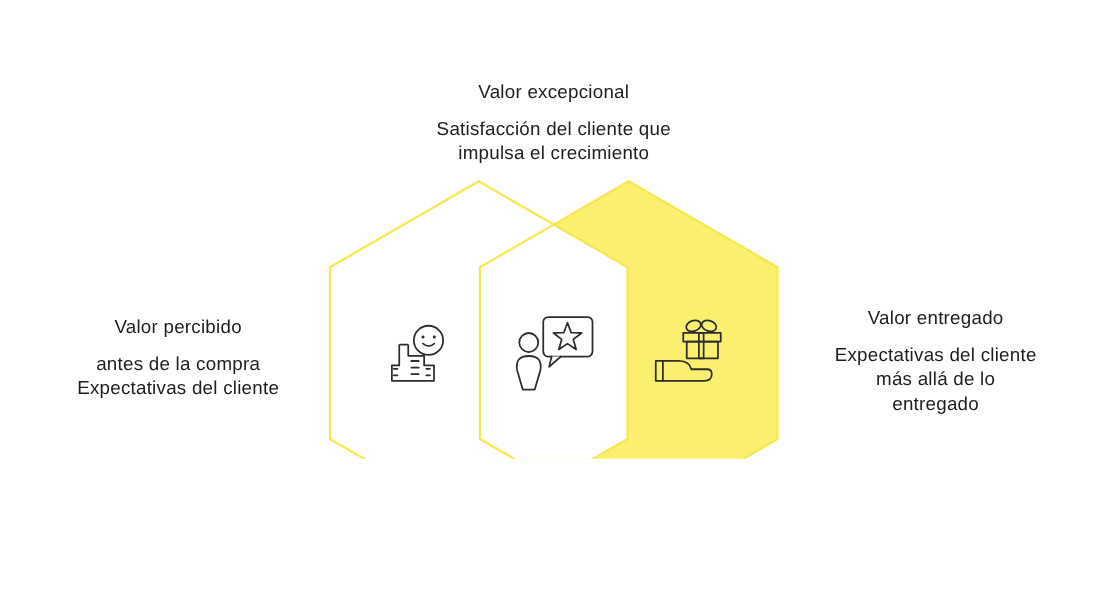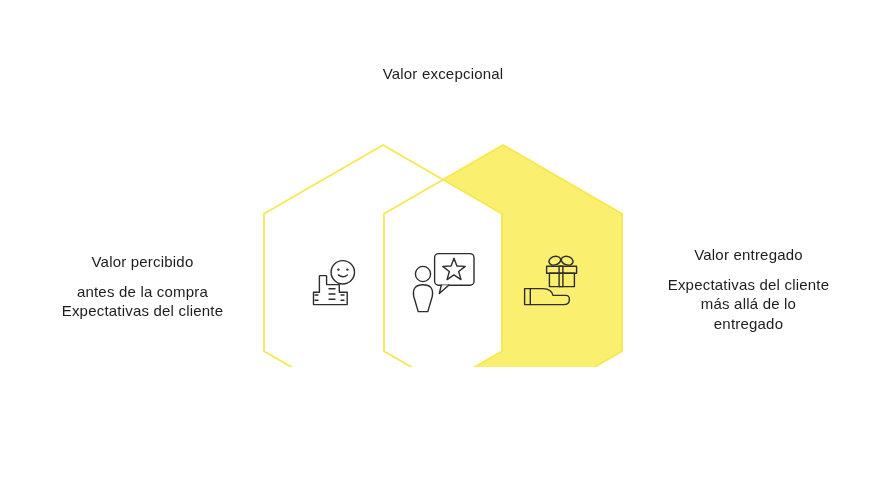--- a/index.html
+++ b/index.html
@@ -101,20 +101,22 @@
       <rect x="546.6" y="266.2" width="30" height="7"></rect>
       <rect x="549.4" y="273.2" width="25" height="13.4"></rect>
       <rect x="559.1" y="266.2" width="3.8" height="20.4"></rect>
       <path d="M524.6 288.6 H543 Q551.8 289 553 295.4 H565.8 Q569.4 295.4 569.4 299.4 Q569.4 304.6 563.4 304.6 H524.6 Z"></path>
       <line x1="530.3" y1="288.6" x2="530.3" y2="304.6"></line>
     </g>
   </svg>
 
   <div class="label label-top">
     <p class="label-title">Valor excepcional</p>
+    <p class="label-line">Satisfacción del cliente que</p>
+    <p class="label-line">impulsa el crecimiento</p>
   </div>
 
   <div class="label label-left">
     <p class="label-title">Valor percibido</p>
     <p class="label-line">antes de la compra</p>
     <p class="label-line">Expectativas del cliente</p>
   </div>
 
   <div class="label label-right">
     <p class="label-title">Valor entregado</p>

